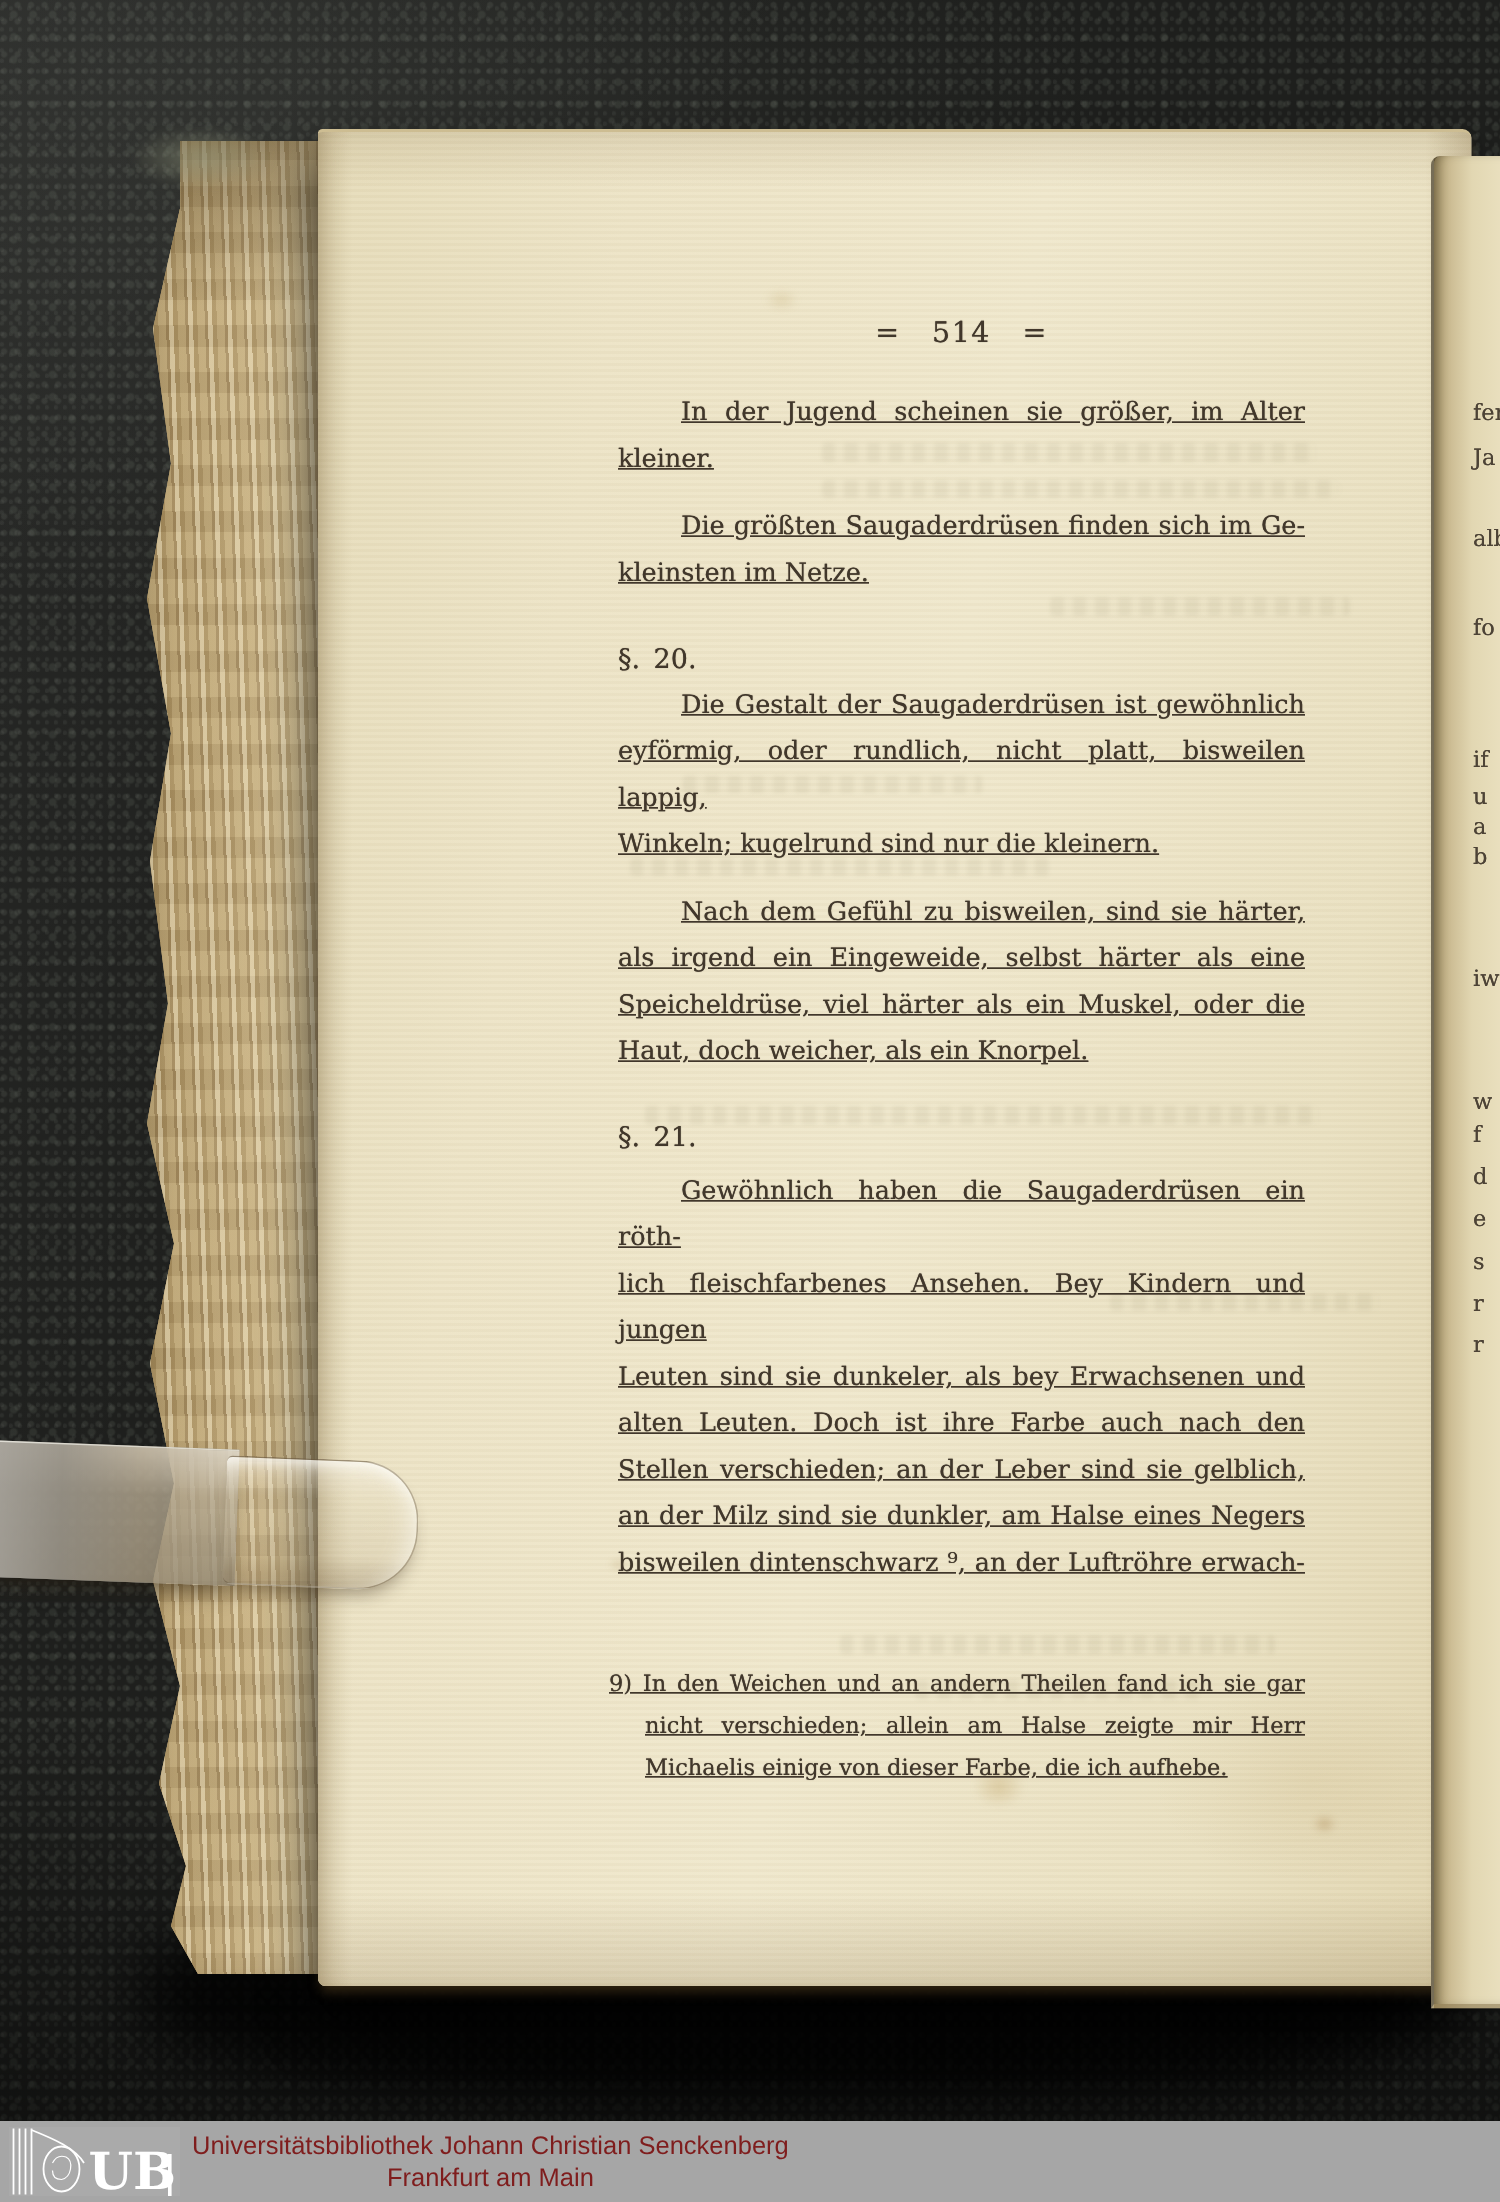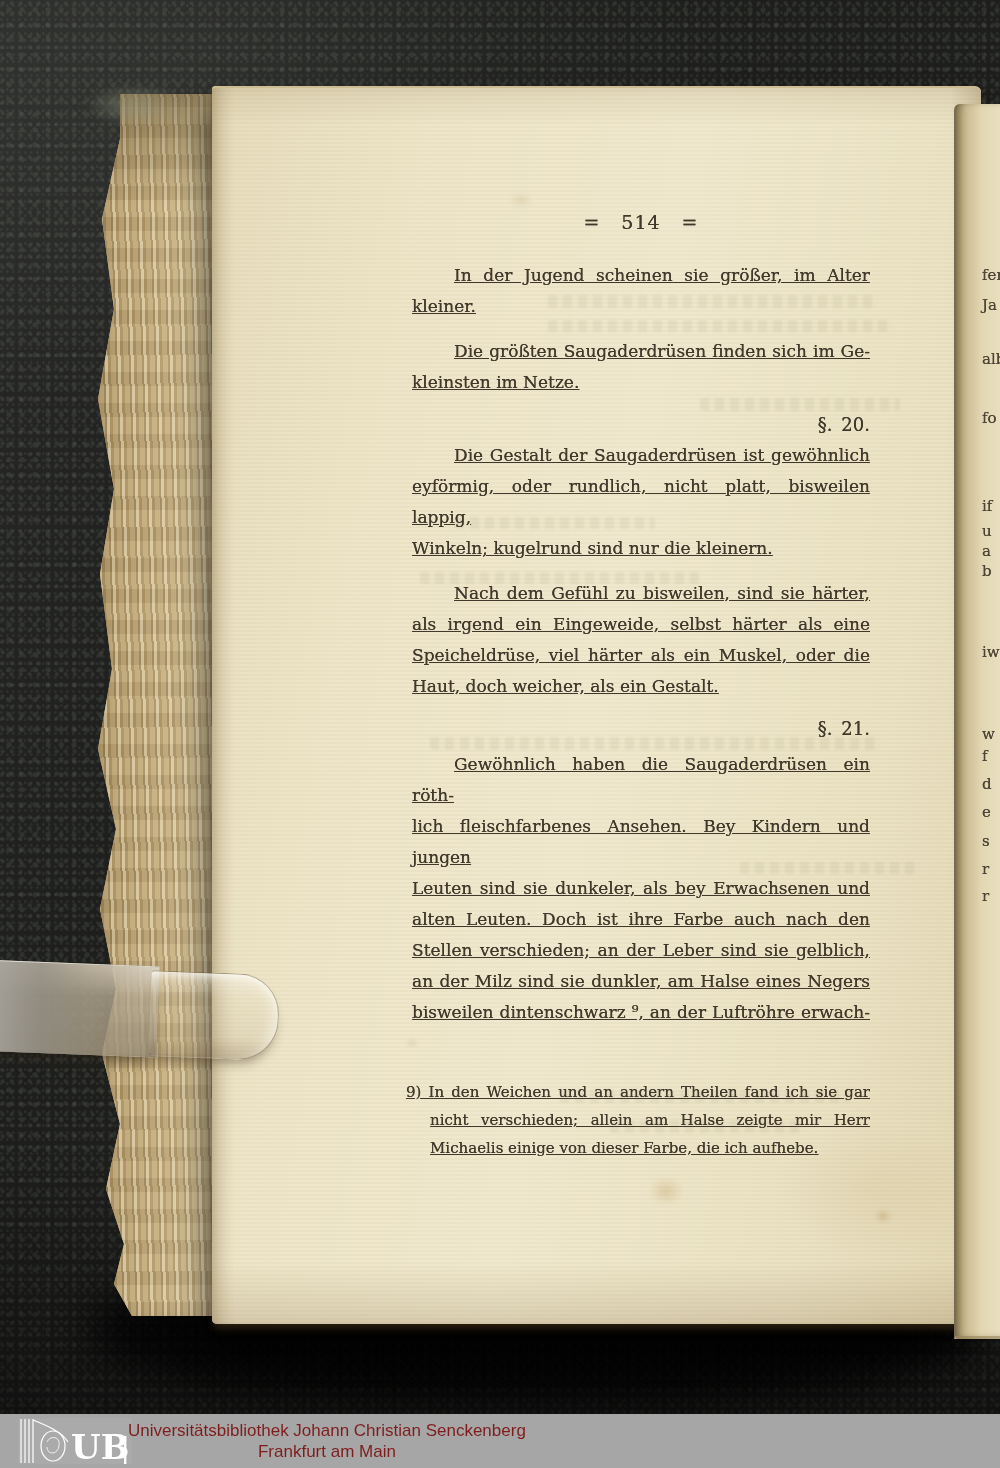--- a/index.html
+++ b/index.html
@@ -58,21 +58,21 @@
 
   
   .textcol{position:absolute;left:200px;top:119px;width:458px;color:#41372b;
     font-size:17px;line-height:31px;text-shadow:0 0 .5px rgba(65,55,43,0.9);}
   .pnum{text-align:center;font-size:19px;letter-spacing:1px;margin:0 0 22px 0;}
   .line{margin:0;text-align:justify;text-decoration:underline;}
   .line.j{text-align-last:justify;}
   .line.end{text-align-last:left;}
   .ind{text-indent:42px;}
   .gap{margin-top:14px;} .gapS{margin-top:5px;}
-  .h{margin:11px 0 0 0;text-align:right;font-size:18px;}
+  .h{margin:26px 0 0 0;text-align:left;font-size:18px;}
   .footnote{margin-top:50px;margin-left:-6px;width:464px;font-size:15px;line-height:28px;}
   .footnote .line{text-align:justify;}
   .footnote .cont{padding-left:24px;}
 
   
   .sliver{position:absolute;left:954px;top:104px;width:46px;height:1232px;z-index:3;
     background:linear-gradient(90deg,#b3a173 0%,#cbbb92 22%,#e2d7b2 55%,#eae0bf 100%);
     border-left:2px solid rgba(40,32,18,0.6);border-radius:6px 0 0 0;
     border-bottom:3px solid rgba(120,100,60,0.5);
     box-shadow:inset 6px 0 8px -4px rgba(50,40,20,0.55);}
@@ -94,21 +94,21 @@
     background:linear-gradient(180deg, rgba(245,240,228,0.5) 0%, rgba(220,210,185,0.18) 30%,
       rgba(190,175,145,0.22) 75%, rgba(120,100,70,0.35) 100%);
     border:1px solid rgba(90,75,55,0.35);border-left:none;
     box-shadow:inset 0 10px 10px -8px rgba(255,255,252,0.8),
       inset -14px 0 16px -10px rgba(255,255,250,0.6),
       0 8px 12px -5px rgba(60,45,25,0.45);}
 
   
   .footer{position:absolute;left:0;top:1414px;width:1000px;height:54px;z-index:10;
     background:#a6a6a6;font-family:"Liberation Sans",sans-serif;}
-  .footer-logo{position:absolute;left:18px;top:4px;width:114px;height:46px;
+  .footer-logo{position:absolute;left:6px;top:4px;width:114px;height:46px;
     background:rgba(255,255,255,0.05);}
   .footer-text{position:absolute;left:128px;top:6px;color:#7f1d1d;font-size:17px;line-height:21px;text-align:center;}
 </style>
 </head>
 <body>
 
 <div class="stage">
 
   <div class="cover"></div>
   <div class="cover-light"></div>
@@ -144,21 +144,21 @@
 
       <p class="h">§. 20.</p>
 
       <p class="line j ind">Die Gestalt der Saugaderdrüsen ist gewöhnlich</p>
       <p class="line j">eyförmig, oder rundlich, nicht platt, bisweilen lappig,</p>
       <p class="line end">Winkeln; kugelrund sind nur die kleinern.</p>
 
       <p class="line j ind gap">Nach dem Gefühl zu bisweilen, sind sie härter,</p>
       <p class="line j">als irgend ein Eingeweide, selbst härter als eine</p>
       <p class="line j">Speicheldrüse, viel härter als ein Muskel, oder die</p>
-      <p class="line end">Haut, doch weicher, als ein Gestalt.</p>
+      <p class="line end">Haut, doch weicher, als ein Knorpel.</p>
 
       <p class="h">§. 21.</p>
 
       <p class="line j ind gapS">Gewöhnlich haben die Saugaderdrüsen ein röth-</p>
       <p class="line j">lich fleischfarbenes Ansehen. Bey Kindern und jungen</p>
       <p class="line j">Leuten sind sie dunkeler, als bey Erwachsenen und</p>
       <p class="line j">alten Leuten. Doch ist ihre Farbe auch nach den</p>
       <p class="line j">Stellen verschieden; an der Leber sind sie gelblich,</p>
       <p class="line j">an der Milz sind sie dunkler, am Halse eines Negers</p>
       <p class="line j">bisweilen dintenschwarz ⁹, an der Luftröhre erwach-</p>

